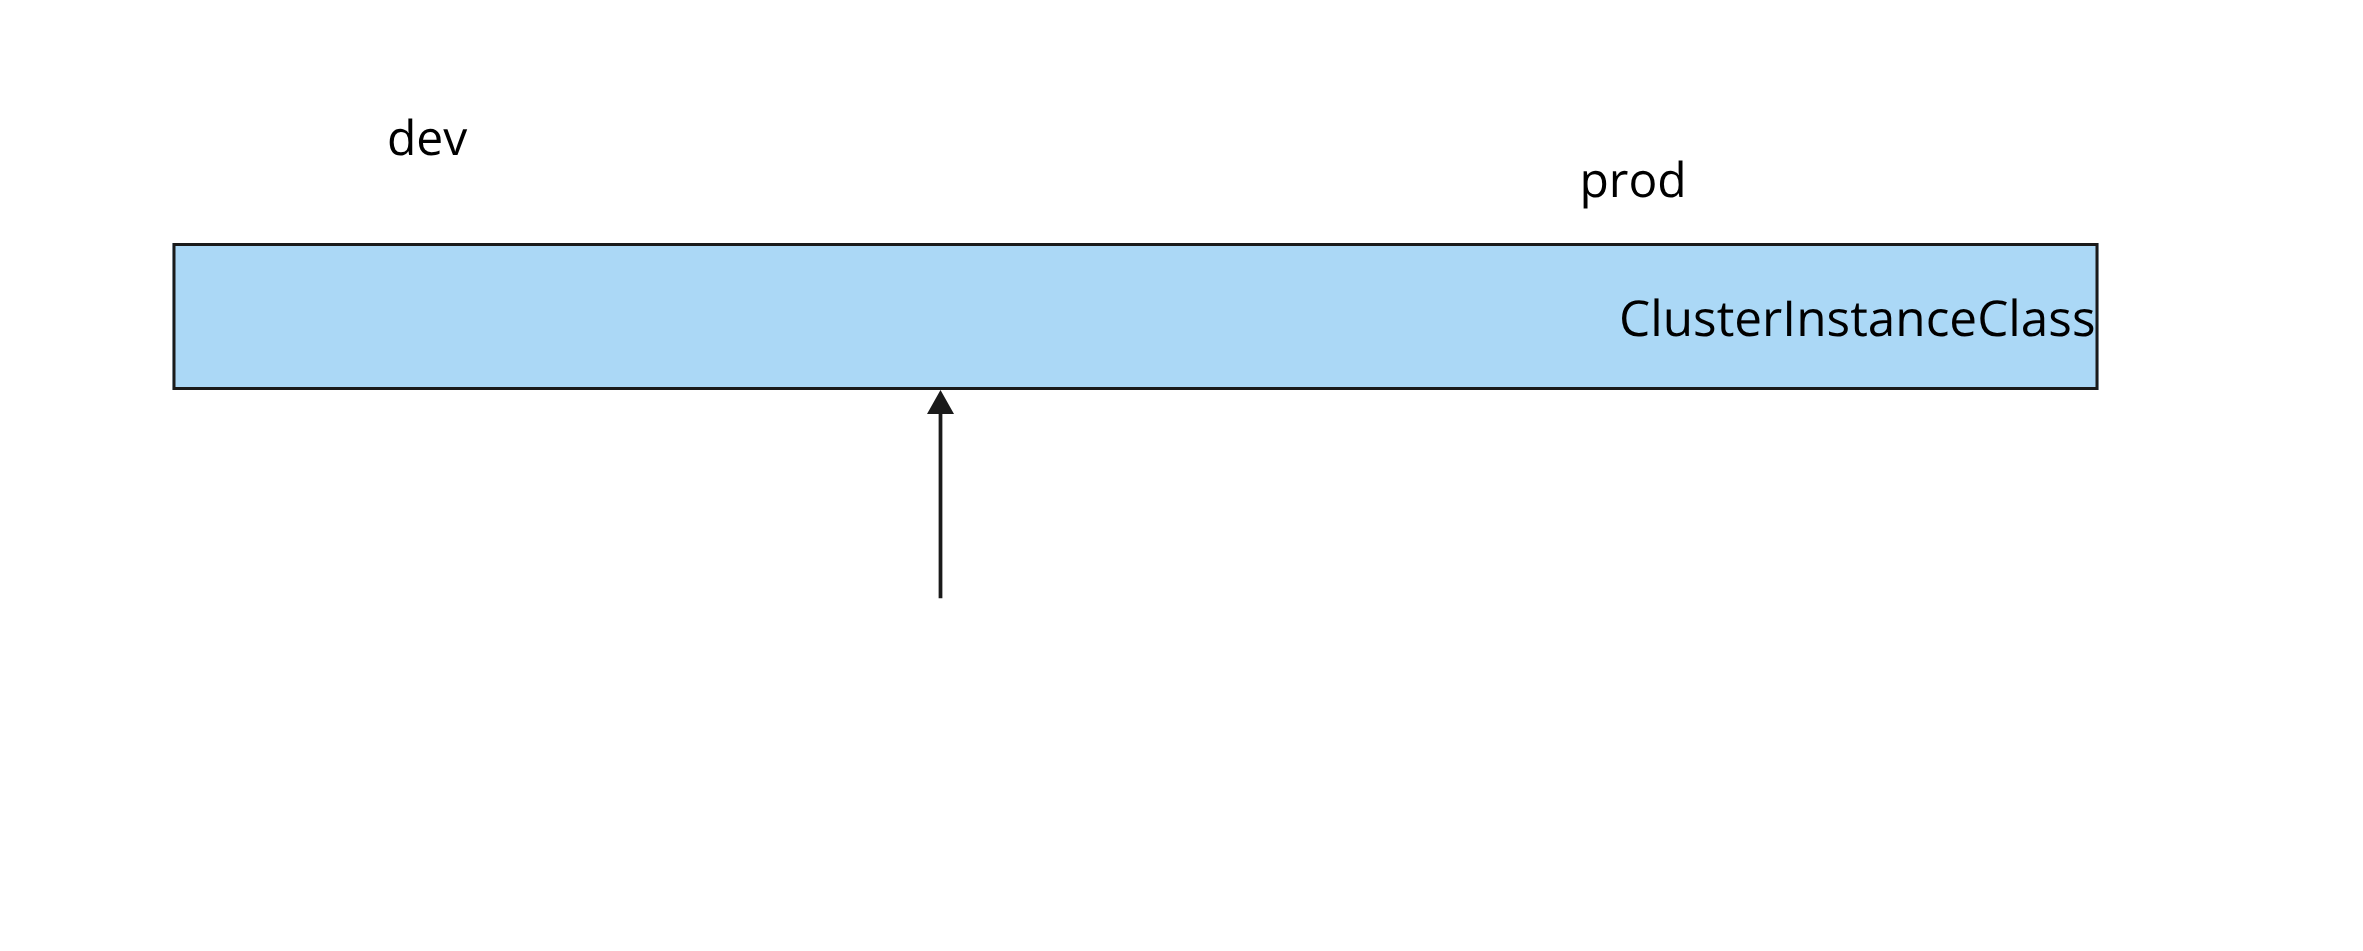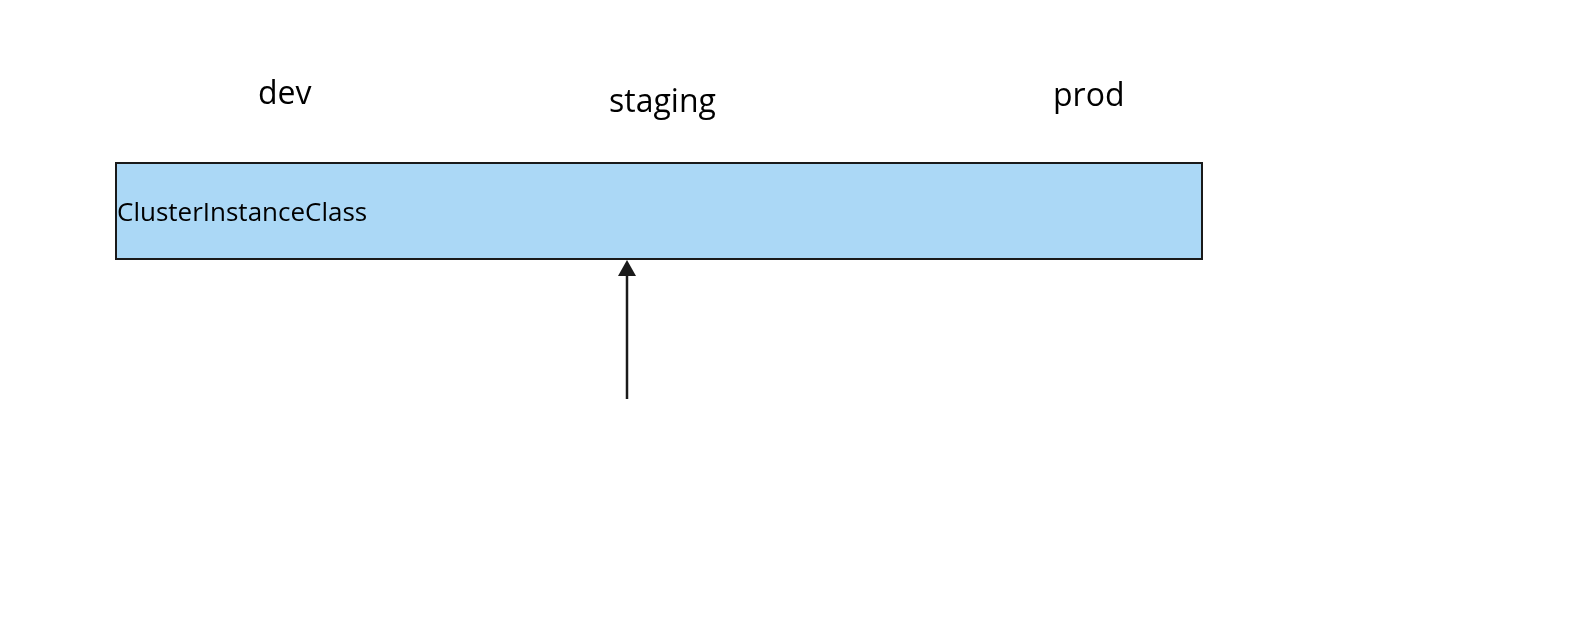--- a/index.html
+++ b/index.html
@@ -16,53 +16,52 @@
       height: 100%;
     }
     .env-label {
       position: absolute;
       font-size: 32px;
       color: #000000;
       font-weight: 400;
     }
     .env-dev { top: 70px; left: 258px; }
     .env-staging { top: 78px; left: 609px; }
-    .env-prod { top: 72px; left: 1053px; }
+    .env-prod { top: 98px; left: 1053px; }
     .box {
       position: absolute;
       left: 115px;
-      width: 1088px;
+      width: 1284px;
       height: 98px;
       background: #abd8f6;
       border: 2px solid #1a1a1a;
       display: flex;
       align-items: center;
-      justify-content: flex-start;
-      font-size: 26px;
+      justify-content: flex-end;
+      font-size: 33px;
       color: #000000;
       font-weight: 400;
     }
     .box-top { top: 162px; }
     .box-bottom { top: 399px; }
     .arrow-container {
       position: absolute;
       left: 612px;
       top: 260px;
       width: 30px;
       height: 139px;
     }
     svg { display: block; }
   </style>
 </head>
 <body>
 
 <div class="diagram">
 
   <div class="env-label env-dev">dev</div>
-  <div class="env-label env-staging">staging</div>
   <div class="env-label env-prod">prod</div>
 
   <div class="box box-top">
     <span>ClusterInstanceClass</span>
   </div>
 
   <div class="arrow-container">
     <svg width="30" height="139" viewBox="0 0 30 139">
       <line x1="15" y1="14" x2="15" y2="139" stroke="#1a1a1a" stroke-width="2.5"></line>
       <polygon points="15,0 6,16 24,16" fill="#1a1a1a"></polygon>

